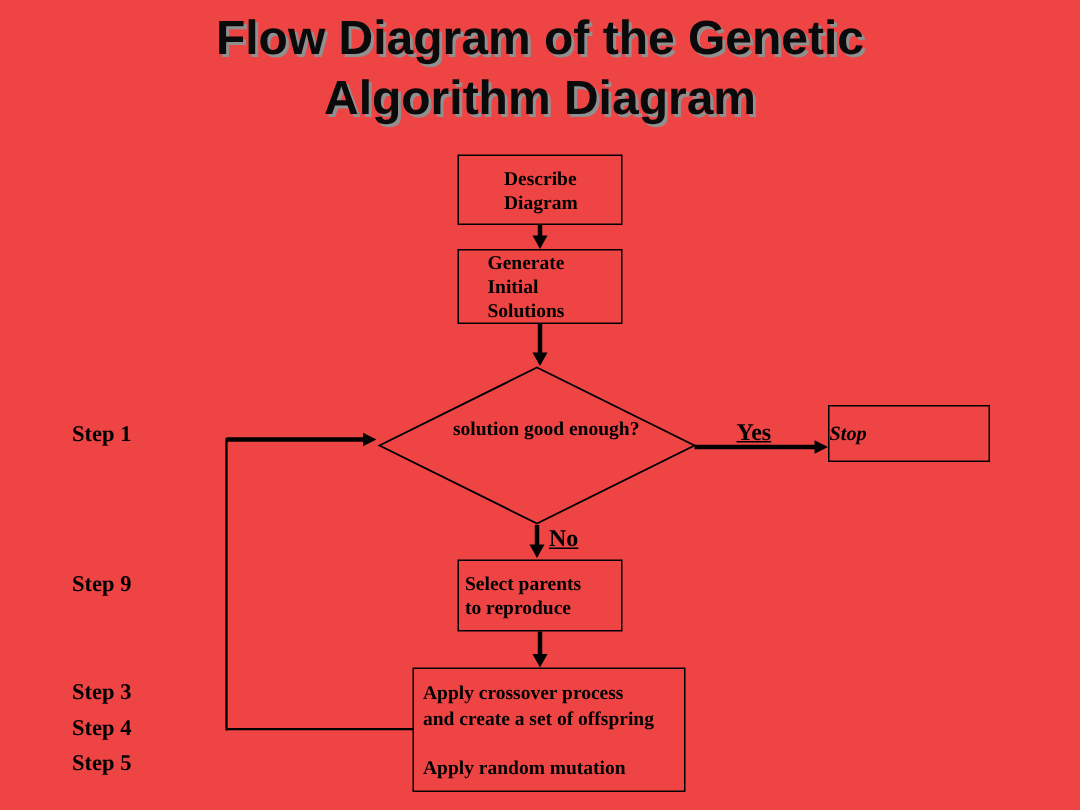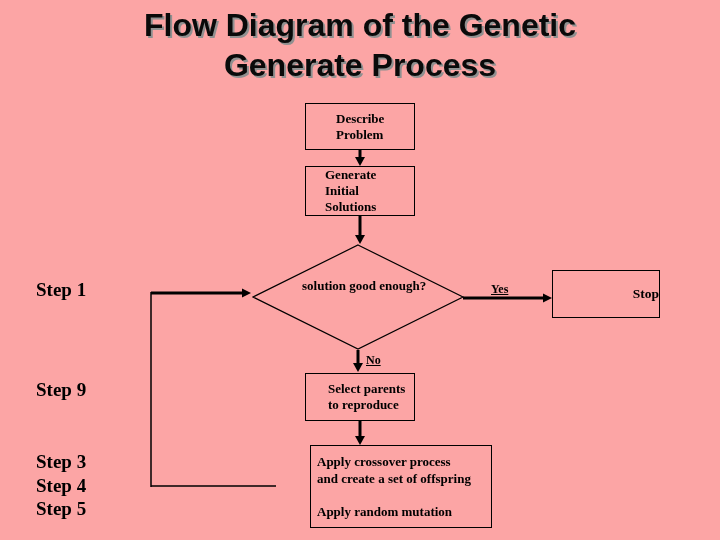--- a/index.html
+++ b/index.html
@@ -43,63 +43,63 @@
   }
   .tline {
     white-space: pre;
     font-weight: bold;
     font-size: 13px;
     line-height: 16px;
   }
   #describe { left: 305px; top: 103px; width: 110px; height: 47px; padding-left: 30px; }
   #generate { left: 305px; top: 166px; width: 110px; height: 50px; padding-left: 19px; }
   #generate .tline { line-height: 16px; }
-  #stopbox  { left: 552px; top: 270px; width: 108px; height: 48px; align-items: flex-end; }
+  #stopbox  { left: 552px; top: 270px; width: 108px; height: 38px; align-items: flex-start; font-style: italic; }
   #stopbox .tline { font-size: 13.5px; }
-  #selectbox{ left: 305px; top: 373px; width: 110px; height: 48px; padding-left: 22px; }
-  #bigbox   { left: 275px; top: 445px; width: 182px; height: 83px; justify-content: flex-start; padding: 7px 4px 0 6px; margin-left: 35px; }
+  #selectbox{ left: 305px; top: 373px; width: 110px; height: 48px; padding-left: 4px; }
+  #bigbox   { left: 275px; top: 445px; width: 182px; height: 83px; justify-content: flex-start; padding: 7px 4px 0 6px; }
   #bigbox .tline { line-height: 17px; }
   #bigbox .spacer { height: 16px; }
   .diamond-text {
     position: absolute;
     left: 302px; top: 276px;
   }
   .diamond-text .tline { line-height: 20px; }
   .edge-label {
     position: absolute;
     font-weight: bold;
-    font-size: 12px;
+    font-size: 16px;
     line-height: 18px;
     white-space: pre;
     text-decoration: underline;
   }
   #yeslabel { left: 491px; top: 280px; }
   #nolabel  { left: 366px; top: 351px; }
   .step {
     position: absolute;
-    left: 36px;
+    left: 48px;
     font-weight: bold;
-    font-size: 19px;
+    font-size: 15px;
     line-height: 16px;
     white-space: pre;
   }
   #step1 { top: 282px; }
   #step2 { top: 382px; }
   #step3 { top: 454px; }
   #step4 { top: 478px; }
   #step5 { top: 501px; }
 </style>
 </head>
 <body>
 
-<div class="slide" style="background: #fca5a5;">
+<div class="slide" style="background: #ef4444;">
 
   <div class="title">
     <div>Flow Diagram of the Genetic</div>
-    <div>Generate Process</div>
+    <div>Algorithm Diagram</div>
   </div>
 
   <svg class="connectors" width="720" height="540" viewBox="0 0 720 540">
 
     <polygon class="shape" points="358,245 463,297 358,349 253,297" fill="none" stroke-width="1.2"></polygon>
 
     <line x1="360" y1="150" x2="360" y2="159" stroke-width="3"></line>
     <polygon points="360,166 355,157 365,157"></polygon>
 
     <line x1="360" y1="216" x2="360" y2="236" stroke-width="3"></line>
@@ -121,21 +121,21 @@
   </svg>
 
   <div class="step" id="step1">Step 1</div>
   <div class="step" id="step2">Step 9</div>
   <div class="step" id="step3">Step 3</div>
   <div class="step" id="step4">Step 4</div>
   <div class="step" id="step5">Step 5</div>
 
   <div class="box" id="describe">
     <div class="tline">Describe</div>
-    <div class="tline">Problem</div>
+    <div class="tline">Diagram</div>
   </div>
 
   <div class="box" id="generate">
     <div class="tline">Generate</div>
     <div class="tline">Initial</div>
     <div class="tline">Solutions</div>
   </div>
 
   <div class="diamond-text">
     <div class="tline">solution good enough?</div>

